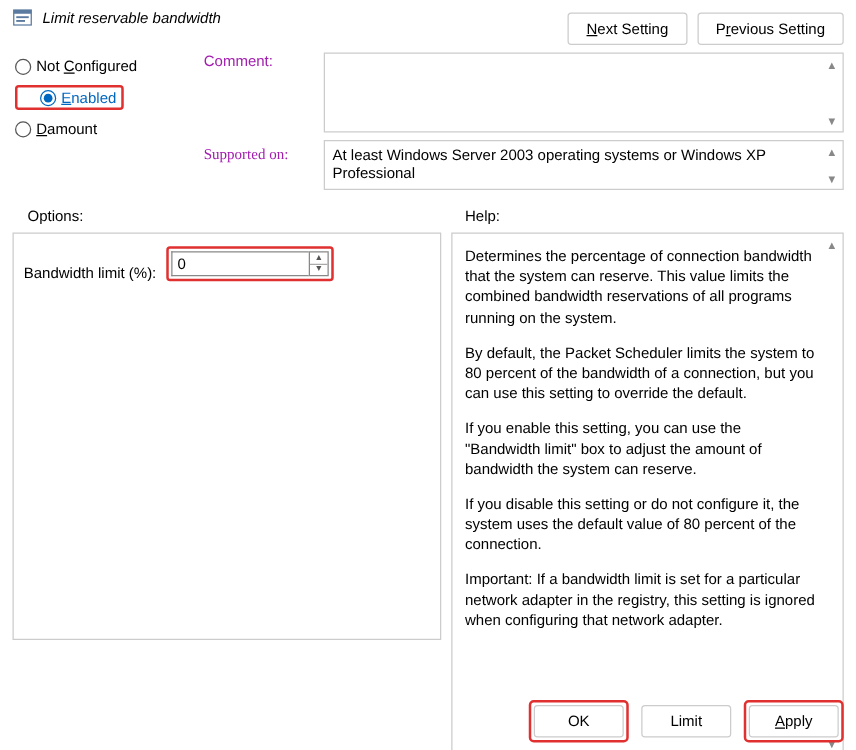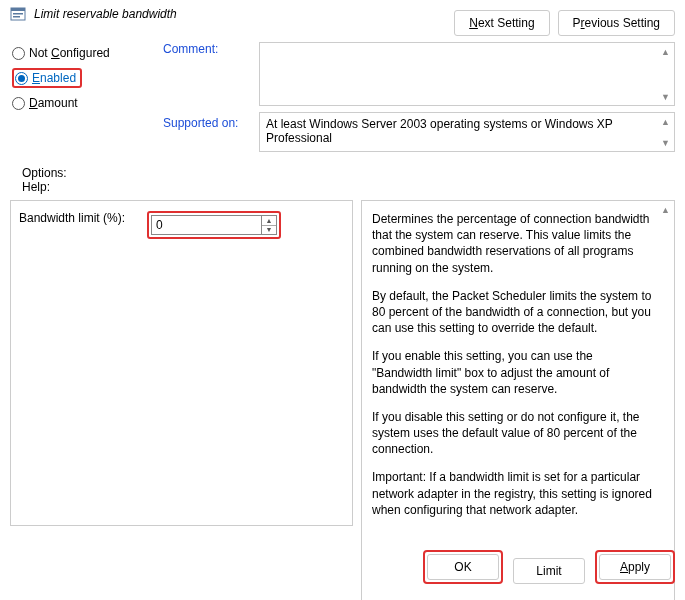--- a/index.html
+++ b/index.html
@@ -65,27 +65,27 @@
   .radio-outer.selected { border-color: #0067c0; }
   .radio-inner {
     width: 7px; height: 7px;
     border-radius: 50%;
     background: #0067c0;
   }
   .radio-label { cursor: pointer; }
   .highlight-red {
     border: 2px solid #e03030;
     border-radius: 3px;
-    padding: 1px 4px 1px 1px;
+    padding: 1px 4px 1px 18px;
     display: inline-flex;
     align-items: flex-end;
     gap: 4px;
   }
   .comment-label, .support-label {
-    color: #1d4ed8;
+    color: #a21caf;
   }
   .grid-top {
     display: grid;
     grid-template-columns: 145px 90px 1fr;
     column-gap: 6px;
     row-gap: 6px;
     align-items: start;
     margin-top: 8px;
   }
   .radio-col { grid-column: 1; }
@@ -112,21 +112,20 @@
   .scroll-down { bottom: 0; }
   .supported-text {
     padding: 4px 22px 4px 6px;
     font-size: 12px;
     color: #000;
   }
   .section-labels {
     display: flex;
     margin-top: 14px;
     padding: 0 10px;
-    flex-direction: column;
   }
   .options-label { width: 350px; }
   .panes {
     display: flex;
     gap: 8px;
     padding: 6px 10px 0 10px;
   }
   .options-pane {
     border: 1px solid #ccc;
     width: 344px;
@@ -142,22 +141,22 @@
   .help-inner {
     padding: 10px 22px 10px 10px;
     font-size: 12px;
     line-height: 1.35;
     height: 100%;
     overflow: hidden;
   }
   .help-inner p { margin: 0 0 12px 0; }
   .bw-row {
     display: flex;
-    align-items: flex-start;
-    gap: 22px;
+    align-items: flex-end;
+    gap: 8px;
   }
   .spinner-wrap {
     display: inline-flex;
     border: 2px solid #e03030;
     border-radius: 3px;
     padding: 2px;
   }
   .spinner-input {
     border: 1px solid #888;
     border-right: none;
@@ -181,25 +180,25 @@
     align-items: center; justify-content: center;
     font-size: 7px;
     color: #555;
     cursor: pointer;
     border-bottom: 1px solid #aaa;
     user-select: none;
   }
   .spinner-btn:last-child { border-bottom: none; }
   .footer {
     position: absolute;
-    bottom: 16px;
+    bottom: 6px;
     right: 10px;
     display: flex;
     gap: 10px;
-    align-items: flex-end;
+    align-items: center;
   }
   .btn-wide { min-width: 72px; text-align: center; }
   .red-wrap {
     border: 2px solid #e03030;
     border-radius: 4px;
     padding: 2px;
     display: inline-block;
   }
 </style>
 </head>
@@ -249,21 +248,21 @@
           <span class="radio-label"><span></span><span class="underline">D</span><span>amount</span></span>
         </div>
       </div>
 
       <div class="comment-label" style="grid-column:2; grid-row:1;">Comment:</div>
       <div class="textarea-box" style="grid-column:3; grid-row:1;">
         <span class="scroll-up">▲</span>
         <span class="scroll-down">▼</span>
       </div>
 
-      <div class="support-label" style="grid-column:2; grid-row:2; padding-top:4px;">Supported on:</div>
+      <div class="support-label" style="grid-column:2; grid-row:2; padding-top:4px;font-family:Liberation Serif, serif;">Supported on:</div>
       <div class="textarea-box small" style="grid-column:3; grid-row:2;">
         <div class="supported-text">At least Windows Server 2003 operating systems or Windows XP Professional</div>
         <span class="scroll-up">▲</span>
         <span class="scroll-down">▼</span>
       </div>
     </div>
 
     <div class="section-labels">
       <div class="options-label">Options:</div>
       <div>Help:</div>

